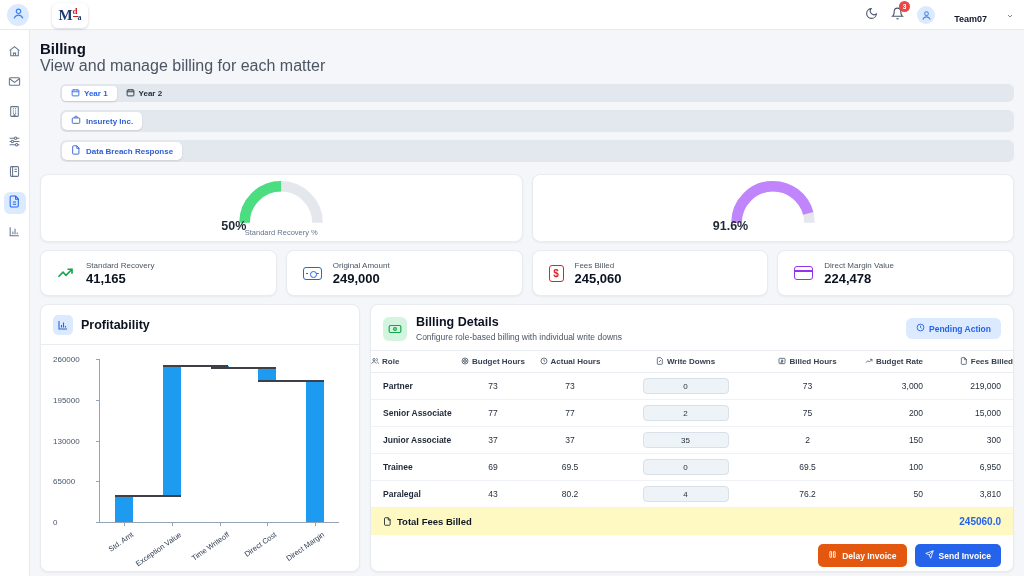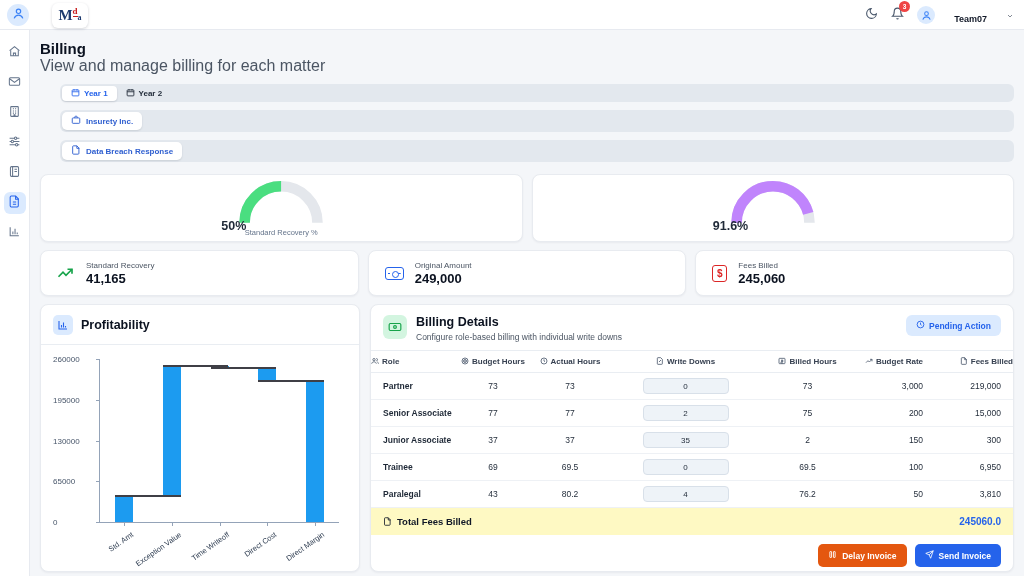--- a/index.html
+++ b/index.html
@@ -79,21 +79,21 @@
   .wf-plot { position:absolute; left:46px; right:8px; top:8px; bottom:36px; border-left:1px solid #94a3b8; border-bottom:1px solid #94a3b8; }
   .wf-bar { position:absolute; }
   .wf-conn { position:absolute; height:2px; z-index:2; }
   .wf-ytick { position:absolute; left:-4px; width:4px; height:1px; background:#94a3b8; }
   .wf-xtick { position:absolute; bottom:-4px; width:1px; height:4px; background:#94a3b8; }
   .wf-xlabels { position:absolute; left:46px; right:8px; bottom:0; height:34px; }
   .wf-xlabel { position:absolute; top:5px; white-space:nowrap; font-size:7.5px; color:#334155; transform:translateX(-100%) rotate(-35deg); transform-origin:100% 0; }
 
   
   .details-card { flex:1; display:flex; flex-direction:column; overflow:hidden; }
-  .bd-header { display:flex; align-items:flex-start; padding:10px 12px 8px; }
+  .bd-header { display:flex; align-items:center; padding:10px 12px 8px; }
   .bd-titles { margin-left:9px; }
   .bd-sub { font-size:8.5px; color:#4b5563; margin-top:3px; }
   .pending-btn { margin-left:auto; display:flex; align-items:center; gap:4px; background:#dbeafe; color:#2563eb; font-size:8.5px; font-weight:700; padding:5px 10px; border-radius:6px; border:none; cursor:pointer; }
   table.bd-table { width:100%; border-collapse:collapse; }
   .bd-table th { font-size:8px; font-weight:700; color:#374151; padding:6px 0; border-top:1px solid #e9edf2; border-bottom:1px solid #e9edf2; }
   .bd-table th svg { vertical-align:-1px; margin-right:3px; }
   .bd-table td { font-size:8.5px; color:#1f2937; height:27px; border-bottom:1px solid #eef1f5; }
   .h-role,.c-role { text-align:left; padding-left:12px; }
   .c-role { font-weight:700; color:#111827; }
   .h-mid,.c-mid { text-align:center; }
@@ -297,20 +297,29 @@
           <span class="stat-value">249,000</span>
         </div>
       </div>
       <div class="card stat-card">
         <span class="box-icon">
             <span class="dollar-red">$</span>
           </span>
         <div class="stat-texts">
           <span class="stat-label">Fees Billed</span>
           <span class="stat-value">245,060</span>
+        </div>
+      </div>
+      <div class="card stat-card">
+        <span class="box-icon">
+            <span class="cc-purple"></span>
+          </span>
+        <div class="stat-texts">
+          <span class="stat-label">Direct Margin Value</span>
+          <span class="stat-value">224,478</span>
         </div>
       </div>
     </div>
 
     <div class="bottom-row">
 
       <div class="card profit-card">
         <div class="card-head">
           <span class="head-icon blue">
               <svg width="12" height="12" viewBox="0 0 24 24" fill="none" stroke="currentColor" stroke-width="2.2">

